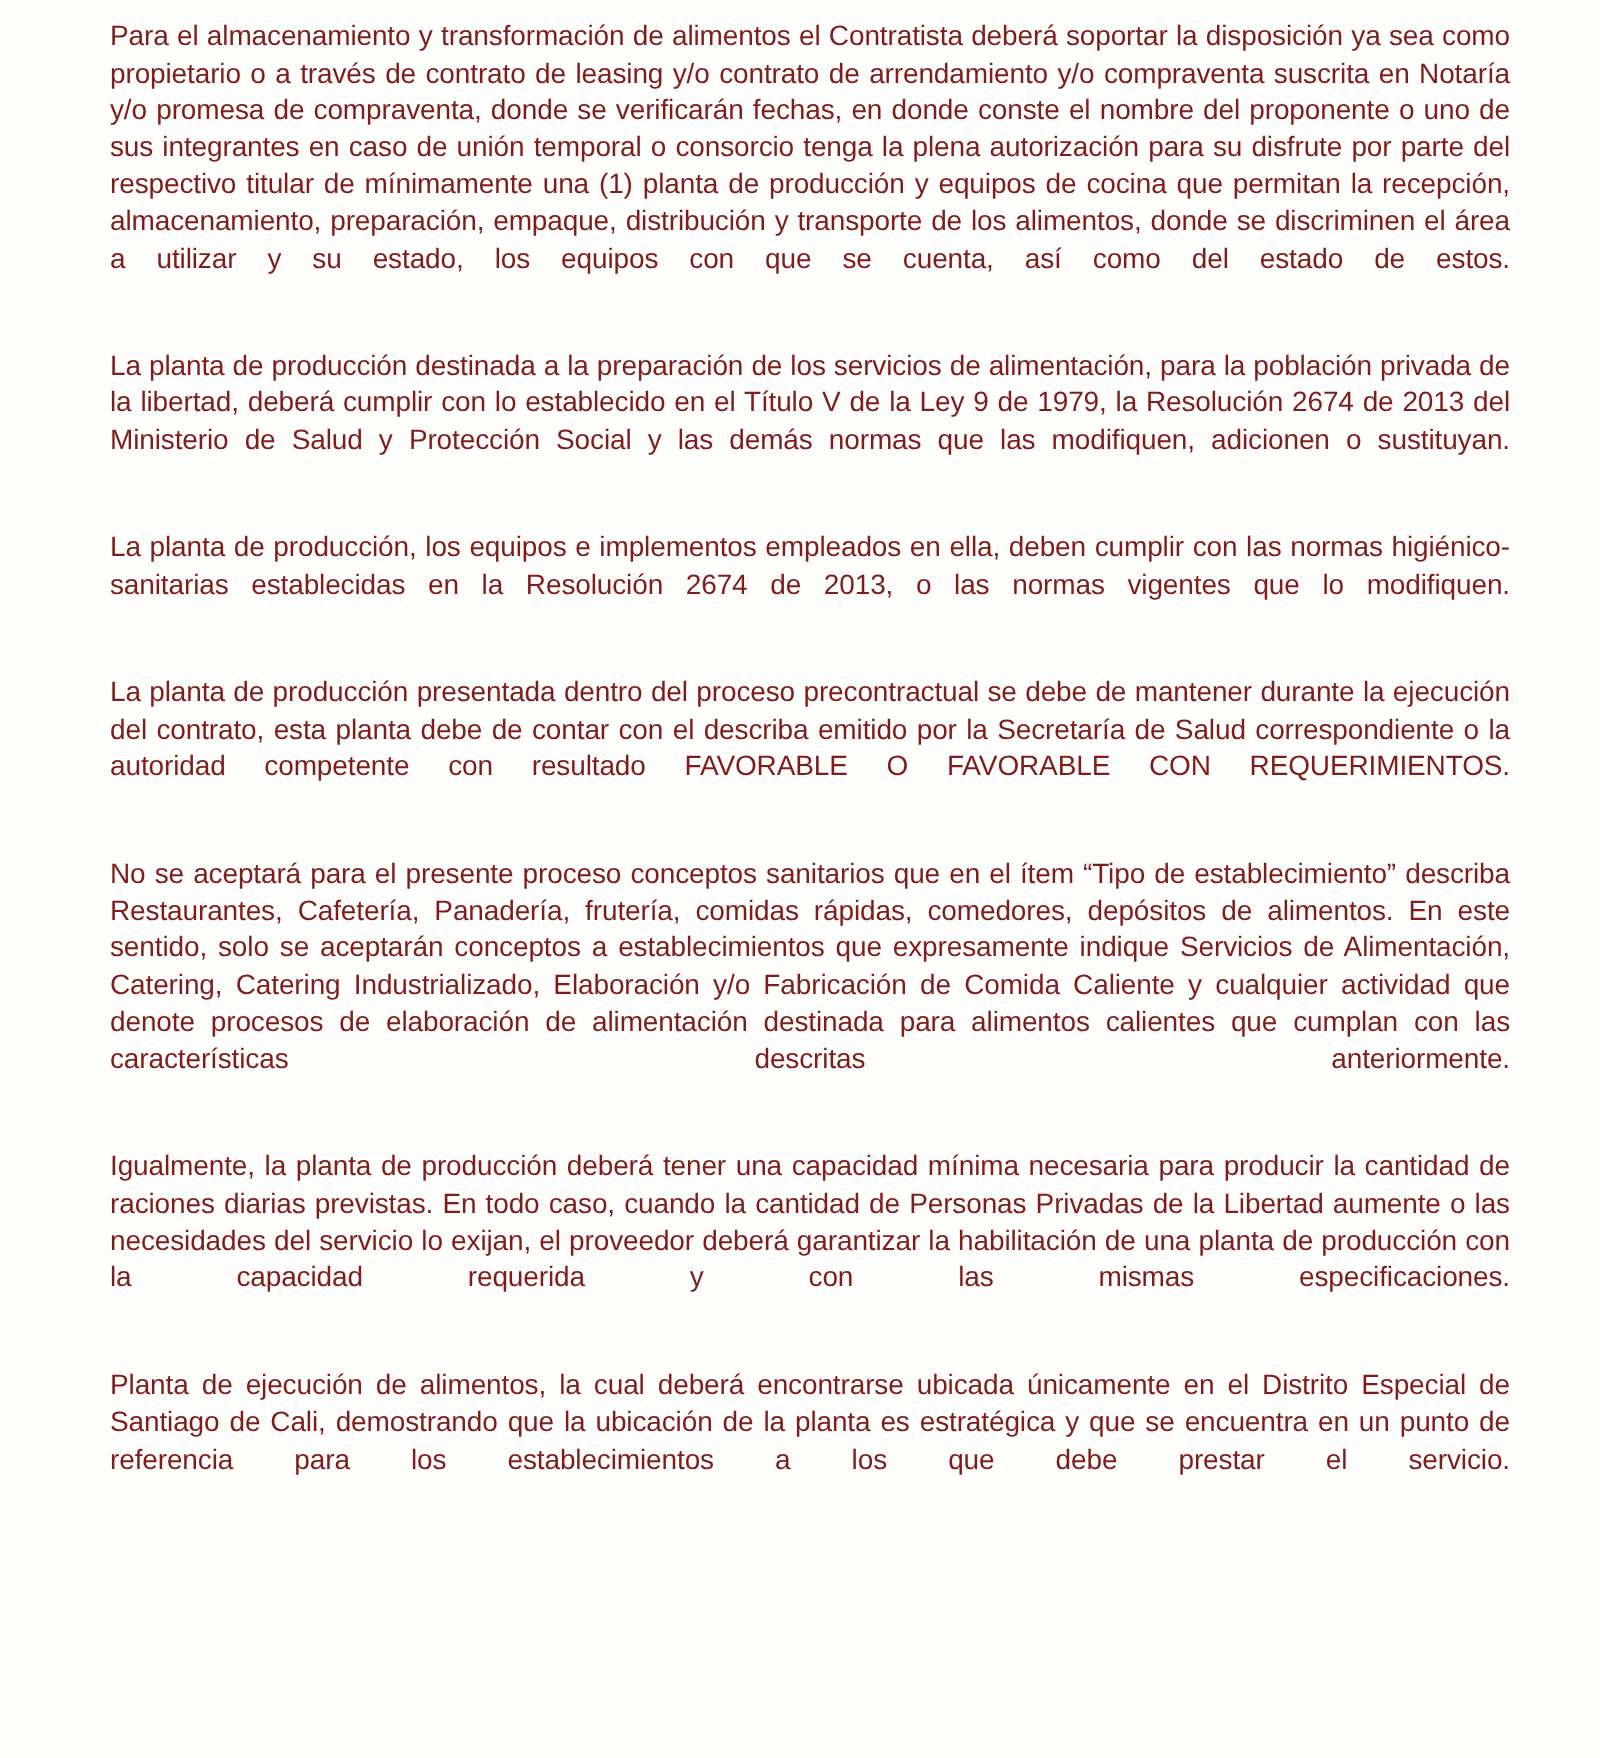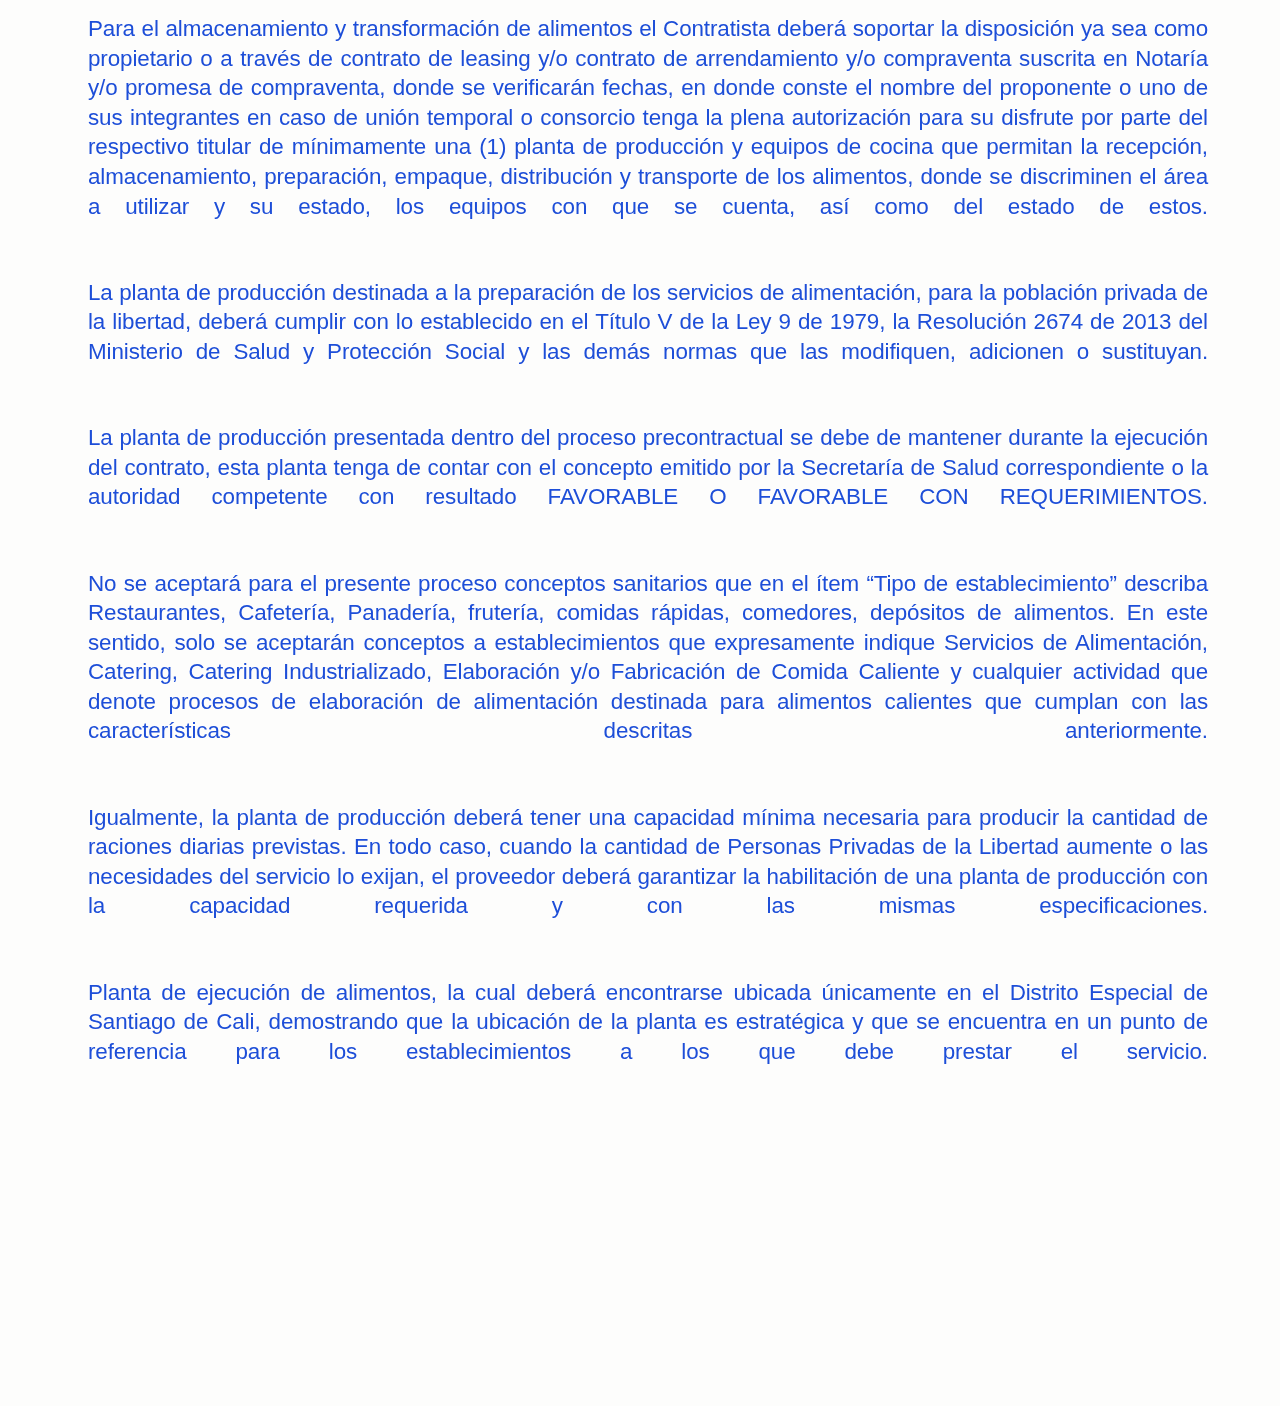--- a/index.html
+++ b/index.html
@@ -26,21 +26,21 @@
     left: 88px;
     top: 14px;
     width: 1120px;
   }
   p.para {
     margin: 0 0 27px 0;
     font-size: 22.4px;
     line-height: 29.6px;
     text-align: justify;
     text-justify: inter-word;
-    color: #1d4ed8;
+    color: #7f1d1d;
     letter-spacing: -0.1px;
     word-spacing: 0.2px;
     
     text-rendering: optimizeLegibility;
   }
   p.para:last-child {
     margin-bottom: 0;
   }
   
   p.para::after {
@@ -52,22 +52,23 @@
 </head>
 <body>
 
 <div class="page">
   <div class="doc-body">
 
     <p class="para">Para el almacenamiento y transformación de alimentos el Contratista deberá soportar la disposición ya sea como propietario o a través de contrato de leasing y/o contrato de arrendamiento y/o compraventa suscrita en Notaría y/o promesa de compraventa, donde se verificarán fechas, en donde conste el nombre del proponente o uno de sus integrantes en caso de unión temporal o consorcio tenga la plena autorización para su disfrute por parte del respectivo titular de mínimamente una (1) planta de producción y equipos de cocina que permitan la recepción, almacenamiento, preparación, empaque, distribución y transporte de los alimentos, donde se discriminen el área a utilizar y su estado, los equipos con que se cuenta, así como del estado de estos.</p>
 
     <p class="para">La planta de producción destinada a la preparación de los servicios de alimentación, para la población privada de la libertad, deberá cumplir con lo establecido en el Título V de la Ley 9 de 1979, la Resolución 2674 de 2013 del Ministerio de Salud y Protección Social y las demás normas que las modifiquen, adicionen o sustituyan.</p>
 
+    <p class="para">La planta de producción, los equipos e implementos empleados en ella, deben cumplir con las normas higiénico-sanitarias establecidas en la Resolución 2674 de 2013, o las normas vigentes que lo modifiquen.</p>
 
-    <p class="para">La planta de producción presentada dentro del proceso precontractual se debe de mantener durante la ejecución del contrato, esta planta tenga de contar con el concepto emitido por la Secretaría de Salud correspondiente o la autoridad competente con resultado FAVORABLE O FAVORABLE CON REQUERIMIENTOS.</p>
+    <p class="para">La planta de producción presentada dentro del proceso precontractual se debe de mantener durante la ejecución del contrato, esta planta debe de contar con el describa emitido por la Secretaría de Salud correspondiente o la autoridad competente con resultado FAVORABLE O FAVORABLE CON REQUERIMIENTOS.</p>
 
     <p class="para">No se aceptará para el presente proceso conceptos sanitarios que en el ítem “Tipo de establecimiento” describa Restaurantes, Cafetería, Panadería, frutería, comidas rápidas, comedores, depósitos de alimentos. En este sentido, solo se aceptarán conceptos a establecimientos que expresamente indique Servicios de Alimentación, Catering, Catering Industrializado, Elaboración y/o Fabricación de Comida Caliente y cualquier actividad que denote procesos de elaboración de alimentación destinada para alimentos calientes que cumplan con las características descritas anteriormente.</p>
 
     <p class="para">Igualmente, la planta de producción deberá tener una capacidad mínima necesaria para producir la cantidad de raciones diarias previstas. En todo caso, cuando la cantidad de Personas Privadas de la Libertad aumente o las necesidades del servicio lo exijan, el proveedor deberá garantizar la habilitación de una planta de producción con la capacidad requerida y con las mismas especificaciones.</p>
 
     <p class="para">Planta de ejecución de alimentos, la cual deberá encontrarse ubicada únicamente en el Distrito Especial de Santiago de Cali, demostrando que la ubicación de la planta es estratégica y que se encuentra en un punto de referencia para los establecimientos a los que debe prestar el servicio.</p>
 
   </div>
 </div>
 

